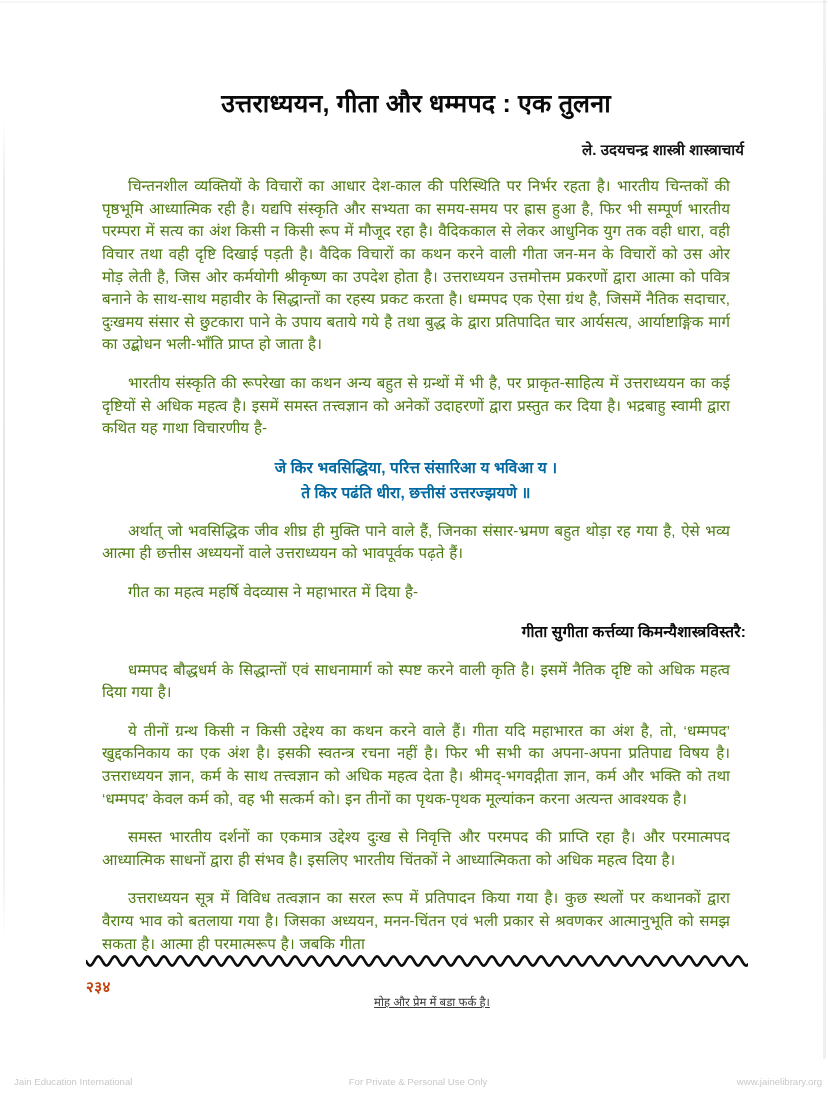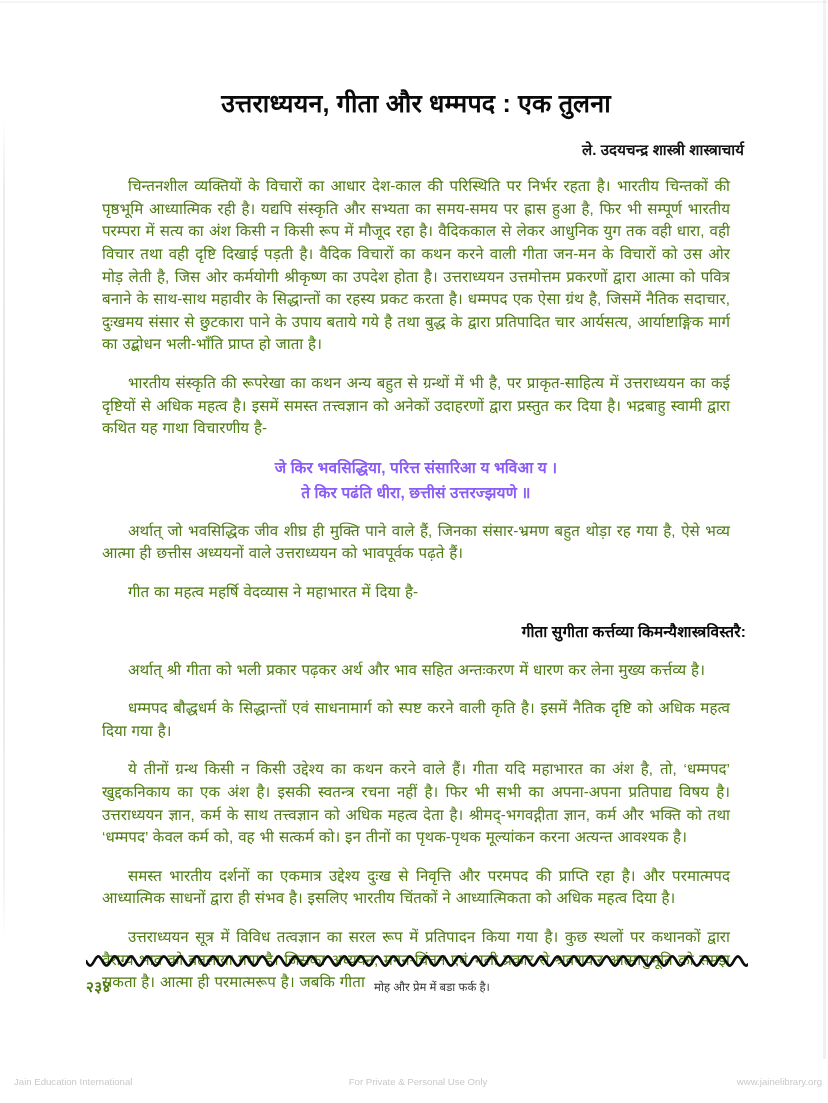--- a/index.html
+++ b/index.html
@@ -103,21 +103,21 @@
     text-indent: 26px;
   }
 
   
   .verse {
     font-family: "Liberation Sans", "DejaVu Sans", sans-serif;
     font-weight: bold;
     font-size: 15.4px;
     line-height: 23px;
     text-align: center;
-    color: #8b5cf6;
+    color: #0369a1;
     margin: 2px 0 2px 0;
     letter-spacing: 0.15px;
   }
   .verse-block {
     margin: 2px 0 3px 0;
   }
   .shloka {
     font-family: "Liberation Sans", "DejaVu Sans", sans-serif;
     font-weight: bold;
     font-size: 15.4px;
@@ -150,33 +150,34 @@
     width: 662px;
     height: 24px;
   }
   .folio {
     position: absolute;
     left: 0;
     top: 0;
     font-family: Liberation Mono, monospace;
     font-size: 15px;
     font-weight: bold;
-    color: #4d7c0f;
+    color: #c2410c;
     letter-spacing: 0.5px;
   }
   .footer-quote {
     position: absolute;
     left: 0;
     right: 0;
-    top: 3px;
+    top: 18px;
     text-align: center;
     font-family: "Liberation Sans", "DejaVu Sans", sans-serif;
     font-size: 11.5px;
     color: #3a3a3a;
     padding-left: 30px;
+    text-decoration: underline;
   }
 
   
   .scan-bar {
     position: absolute;
     left: 0;
     bottom: 0;
     width: 828px;
     height: 44px;
     background: #ffffff;
@@ -219,21 +220,20 @@
       <div class="verse">जे किर भवसिद्धिया, परित्त संसारिआ य भविआ य ।</div>
       <div class="verse">ते किर पढंति धीरा, छत्तीसं उत्तरज्झयणे ॥</div>
     </div>
 
     <p class="para indent">अर्थात् जो भवसिद्धिक जीव शीघ्र ही मुक्ति पाने वाले हैं, जिनका संसार-भ्रमण बहुत थोड़ा रह गया है, ऐसे भव्य आत्मा ही छत्तीस अध्ययनों वाले उत्तराध्ययन को भावपूर्वक पढ़ते हैं।</p>
 
     <p class="para indent">गीत का महत्व महर्षि वेदव्यास ने महाभारत में दिया है-</p>
 
     <div class="shloka">गीता सुगीता कर्त्तव्या किमन्यैशास्त्रविस्तरै:</div>
 
-    <p class="para indent">अर्थात् श्री गीता को भली प्रकार पढ़कर अर्थ और भाव सहित अन्तःकरण में धारण कर लेना मुख्य कर्त्तव्य है।</p>
 
     <p class="para indent">धम्मपद बौद्धधर्म के सिद्धान्तों एवं साधनामार्ग को स्पष्ट करने वाली कृति है। इसमें नैतिक दृष्टि को अधिक महत्व दिया गया है।</p>
 
     <p class="para indent">ये तीनों ग्रन्थ किसी न किसी उद्देश्य का कथन करने वाले हैं। गीता यदि महाभारत का अंश है, तो, ‘धम्मपद’ खुद्दकनिकाय का एक अंश है। इसकी स्वतन्त्र रचना नहीं है। फिर भी सभी का अपना-अपना प्रतिपाद्य विषय है। उत्तराध्ययन ज्ञान, कर्म के साथ तत्त्वज्ञान को अधिक महत्व देता है। श्रीमद्-भगवद्गीता ज्ञान, कर्म और भक्ति को तथा ‘धम्मपद’ केवल कर्म को, वह भी सत्कर्म को। इन तीनों का पृथक-पृथक मूल्यांकन करना अत्यन्त आवश्यक है।</p>
 
     <p class="para indent">समस्त भारतीय दर्शनों का एकमात्र उद्देश्य दुःख से निवृत्ति और परमपद की प्राप्ति रहा है। और परमात्मपद आध्यात्मिक साधनों द्वारा ही संभव है। इसलिए भारतीय चिंतकों ने आध्यात्मिकता को अधिक महत्व दिया है।</p>
 
     <p class="para indent">उत्तराध्ययन सूत्र में विविध तत्वज्ञान का सरल रूप में प्रतिपादन किया गया है। कुछ स्थलों पर कथानकों द्वारा वैराग्य भाव को बतलाया गया है। जिसका अध्ययन, मनन-चिंतन एवं भली प्रकार से श्रवणकर आत्मानुभूति को समझ सकता है। आत्मा ही परमात्मरूप है। जबकि गीता</p>
 
   </div>

